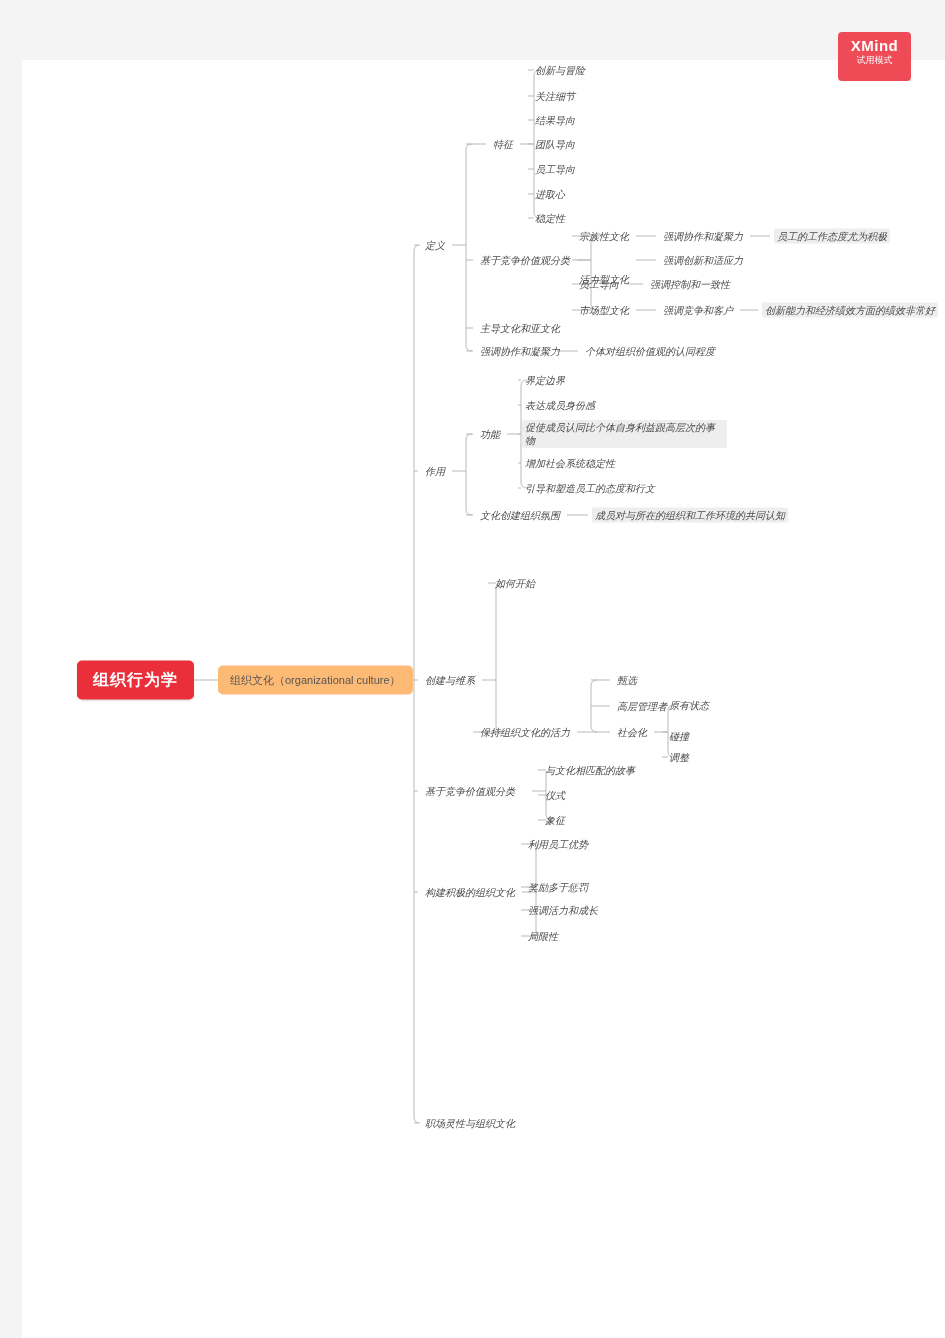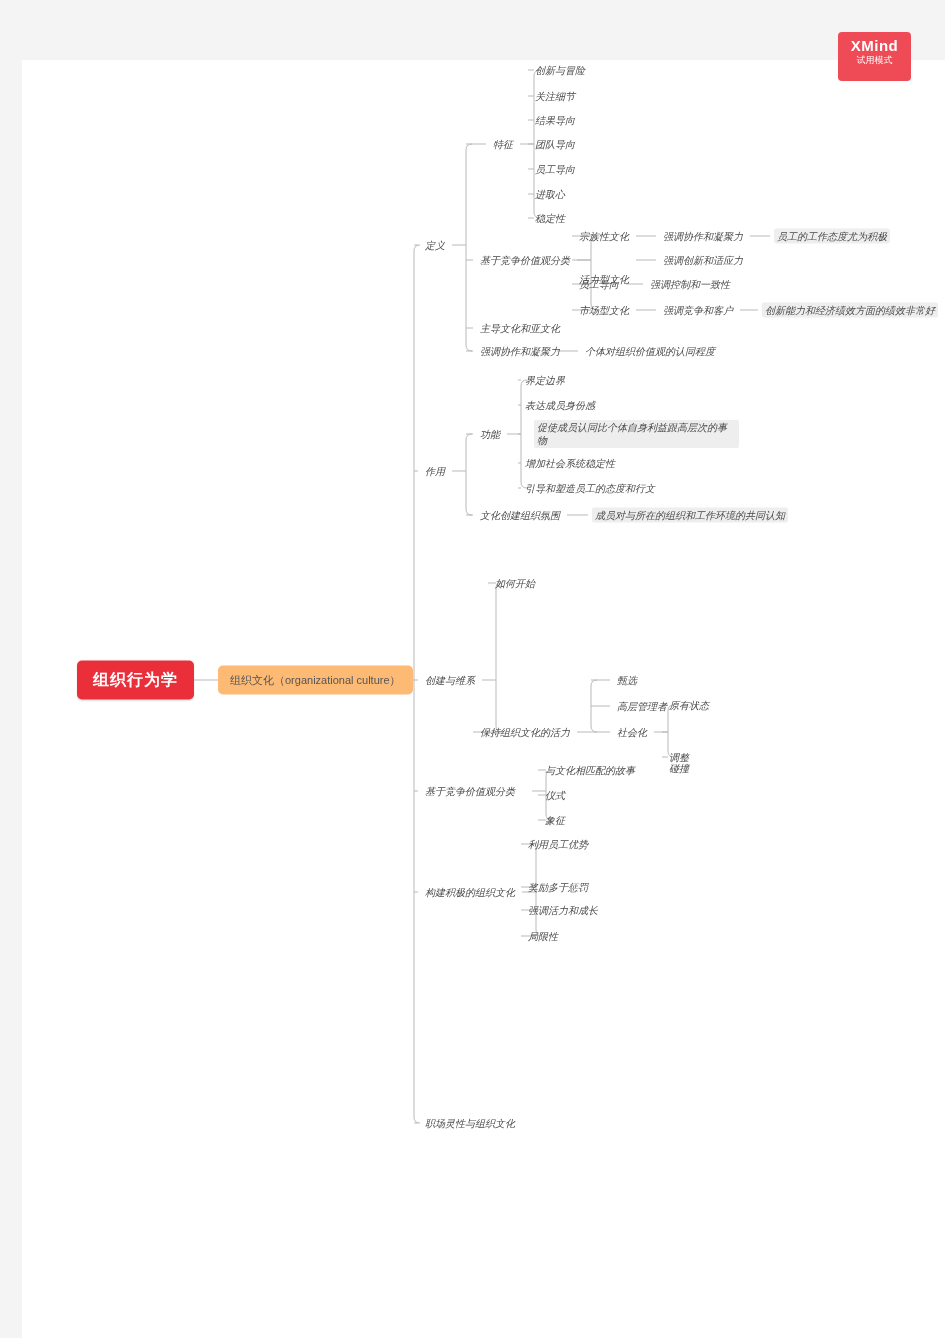--- a/index.html
+++ b/index.html
@@ -186,33 +186,33 @@
         <div class="node" style="left: 554px; top: 250px;"><span class="txt">市场型文化</span></div>
         <div class="node" style="left: 638px; top: 250px;"><span class="txt">强调竞争和客户</span></div>
         <div class="node boxed" style="left: 740px; top: 250px;"><span class="txt">创新能力和经济绩效方面的绩效非常好</span></div>
         <div class="node" style="left: 455px; top: 268px;"><span class="txt">主导文化和亚文化</span></div>
         <div class="node" style="left: 455px; top: 291px;"><span class="txt">强调协作和凝聚力</span></div>
         <div class="node" style="left: 560px; top: 291px;"><span class="txt">个体对组织价值观的认同程度</span></div>
         <div class="node" style="left: 400px; top: 411px;"><span class="txt">作用</span></div>
         <div class="node" style="left: 455px; top: 374px;"><span class="txt">功能</span></div>
         <div class="node" style="left: 500px; top: 320px;"><span class="txt">界定边界</span></div>
         <div class="node" style="left: 500px; top: 345px;"><span class="txt">表达成员身份感</span></div>
-        <div class="node wrap boxed" style="left: 500px; top: 374px; width: 205px; padding-left: 12px;"><span class="txt">促使成员认同比个体自身利益跟高层次的事物</span></div>
+        <div class="node wrap boxed" style="left: 500px; top: 374px; width: 205px;"><span class="txt">促使成员认同比个体自身利益跟高层次的事物</span></div>
         <div class="node" style="left: 500px; top: 403px;"><span class="txt">增加社会系统稳定性</span></div>
         <div class="node" style="left: 500px; top: 428px;"><span class="txt">引导和塑造员工的态度和行文</span></div>
         <div class="node" style="left: 455px; top: 455px;"><span class="txt">文化创建组织氛围</span></div>
         <div class="node wrap boxed" style="left: 570px; top: 455px; width: 205px;"><span class="txt">成员对与所在的组织和工作环境的共同认知</span></div>
         <div class="node" style="left: 400px; top: 620px;"><span class="txt">创建与维系</span></div>
         <div class="node" style="left: 470px; top: 523px;"><span class="txt">如何开始</span></div>
         <div class="node" style="left: 455px; top: 672px;"><span class="txt">保持组织文化的活力</span></div>
         <div class="node" style="left: 592px; top: 620px;"><span class="txt">甄选</span></div>
         <div class="node" style="left: 592px; top: 646px;"><span class="txt">高层管理者</span></div>
         <div class="node" style="left: 592px; top: 672px;"><span class="txt">社会化</span></div>
         <div class="node" style="left: 644px; top: 645px;"><span class="txt">原有状态</span></div>
-        <div class="node" style="left: 644px; top: 708px; text-align: center;"><span class="txt">碰撞</span></div>
+        <div class="node" style="left: 644px; top: 676px; text-align: center;"><span class="txt">碰撞</span></div>
         <div class="node" style="left: 644px; top: 697px;"><span class="txt">调整</span></div>
         <div class="node" style="left: 400px; top: 731px;"><span class="txt">基于竞争价值观分类</span></div>
         <div class="node" style="left: 520px; top: 710px;"><span class="txt">与文化相匹配的故事</span></div>
         <div class="node" style="left: 520px; top: 735px;"><span class="txt">仪式</span></div>
         <div class="node" style="left: 520px; top: 760px;"><span class="txt">象征</span></div>
         <div class="node" style="left: 400px; top: 832px;"><span class="txt">构建积极的组织文化</span></div>
         <div class="node" style="left: 503px; top: 784px;"><span class="txt">利用员工优势</span></div>
         <div class="node" style="left: 503px; top: 827px;"><span class="txt">奖励多于惩罚</span></div>
         <div class="node" style="left: 503px; top: 850px;"><span class="txt">强调活力和成长</span></div>
         <div class="node" style="left: 503px; top: 876px;"><span class="txt">局限性</span></div>

